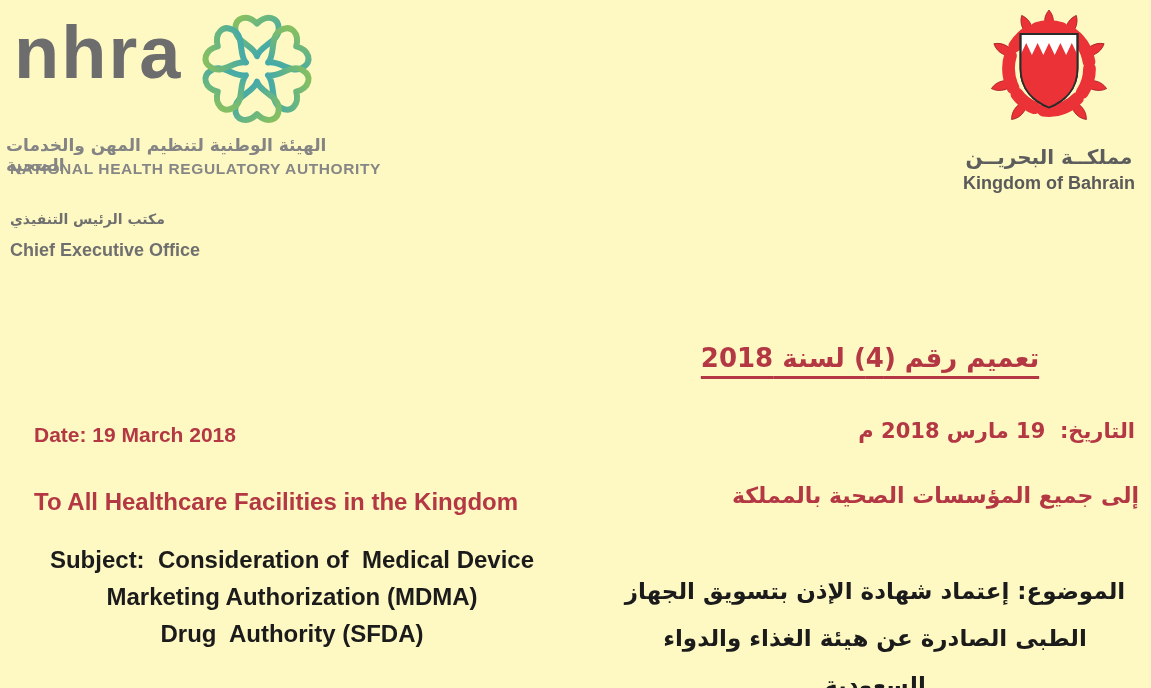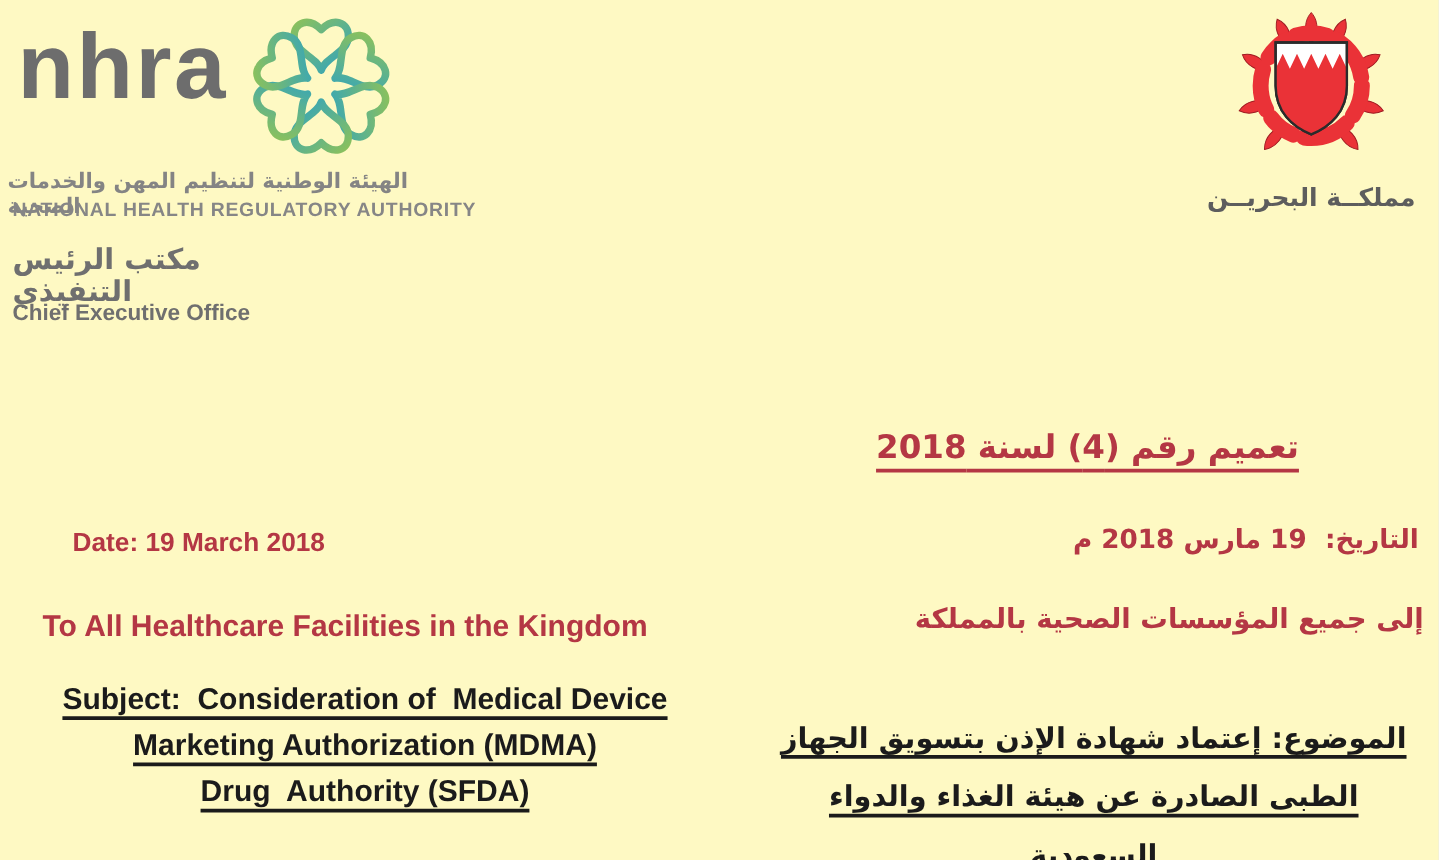--- a/index.html
+++ b/index.html
@@ -38,22 +38,22 @@
     direction:rtl;text-align:left;width:330px;
   }
   .org-en{
     position:absolute;left:10px;top:160px;
     font-size:15.5px;font-weight:700;color:#868686;
     letter-spacing:0.6px;
   }
 
   
   .office-ar{
-    position:absolute;left:10px;top:195px;
-    font-size:23px;color:#6f6f6f;font-weight:700;
+    position:absolute;left:10px;top:211px;
+    font-size:14px;color:#6f6f6f;font-weight:700;
     direction:rtl;text-align:left;width:230px;
   }
   .office-en{
     position:absolute;left:10px;top:240px;
     font-size:18px;font-weight:700;color:#6f6f6f;
   }
 
   
   .emblem-block{
     position:absolute;left:960px;top:4px;width:178px;
@@ -72,21 +72,21 @@
     font-size:27px;font-weight:700;color:var(--red);
     text-decoration:underline;text-underline-offset:7px;text-decoration-thickness:3px;
   }
   .title-ar{
     position:absolute;left:700px;top:343px;width:340px;text-align:center;
     font-size:26px;font-weight:700;color:var(--red);
     text-decoration:underline;text-underline-offset:9px;text-decoration-thickness:3px;
   }
   .date-en{
     position:absolute;left:34px;top:423px;
-    font-size:21px;font-weight:700;color:var(--red);margin-left:24px;
+    font-size:21px;font-weight:700;color:var(--red);
   }
   .date-ar{
     position:absolute;right:16px;top:419px;
     font-size:21px;font-weight:700;color:var(--red);text-align:left;
   }
   .addr-en{
     position:absolute;left:34px;top:488px;
     font-size:24px;font-weight:700;color:var(--red);
   }
   .addr-ar{
@@ -95,21 +95,21 @@
   }
   .subj-en{
     position:absolute;left:18px;top:541px;width:548px;text-align:center;
     font-size:24px;font-weight:700;color:var(--black);line-height:37px;
   }
   .subj-ar{
     position:absolute;right:10px;top:568px;width:532px;text-align:right;
     font-size:23px;font-weight:700;color:var(--black);line-height:47px;
   }
   .uline{
-    text-decoration:underline;text-underline-offset:6px;text-decoration-thickness:2.5px;text-align:center;
+    text-underline-offset:6px;text-decoration-thickness:2.5px;text-align:center;
   }
 </style>
 </head>
 <body>
 
 <div class="page">
 
   <div class="nhra-wordmark">nhra</div>
 
   <div class="nhra-flower">
@@ -157,20 +157,21 @@
           <use href="#tuft" transform="translate(128,128) rotate(140)"></use>
         </g>
         <ellipse cx="100" cy="86" rx="54" ry="56" fill="none" stroke="#ea3237" stroke-width="17" stroke-linecap="round" stroke-dasharray="34 10 50 12 30 10 44 14 26 12"></ellipse>
 
         <path d="M62,40 L138,40 L138,86 C138,114 120,130 100,138 C80,130 62,114 62,86 Z" fill="#ffffff" stroke="#2b2b2b" stroke-width="2.5"></path>
         <path d="M62,68 L69.6,52 L77.2,68 L84.8,52 L92.4,68 L100,52 L107.6,68 L115.2,52 L122.8,68 L130.4,52 L138,68 L138,86 C138,114 120,130 100,138 C80,130 62,114 62,86 Z" fill="#ea3237"></path>
         <path d="M62,40 L138,40 L138,86 C138,114 120,130 100,138 C80,130 62,114 62,86 Z" fill="none" stroke="#2b2b2b" stroke-width="2.5"></path>
       </svg>
     </span>
     <div class="country-ar ar">مملكــة البحريــن</div>
+    <div class="country-en">Kingdom of Bahrain</div>
   </div>
 
   <div class="title-ar ar">تعميم رقم (4) لسنة 2018</div>
 
   <div class="date-en">Date: 19 March 2018</div>
   <div class="date-ar ar">التاريخ:&nbsp; 19 مارس 2018 م</div>
 
   <div class="addr-en">To All Healthcare Facilities in the Kingdom</div>
   <div class="addr-ar ar">إلى جميع المؤسسات الصحية بالمملكة</div>
 

